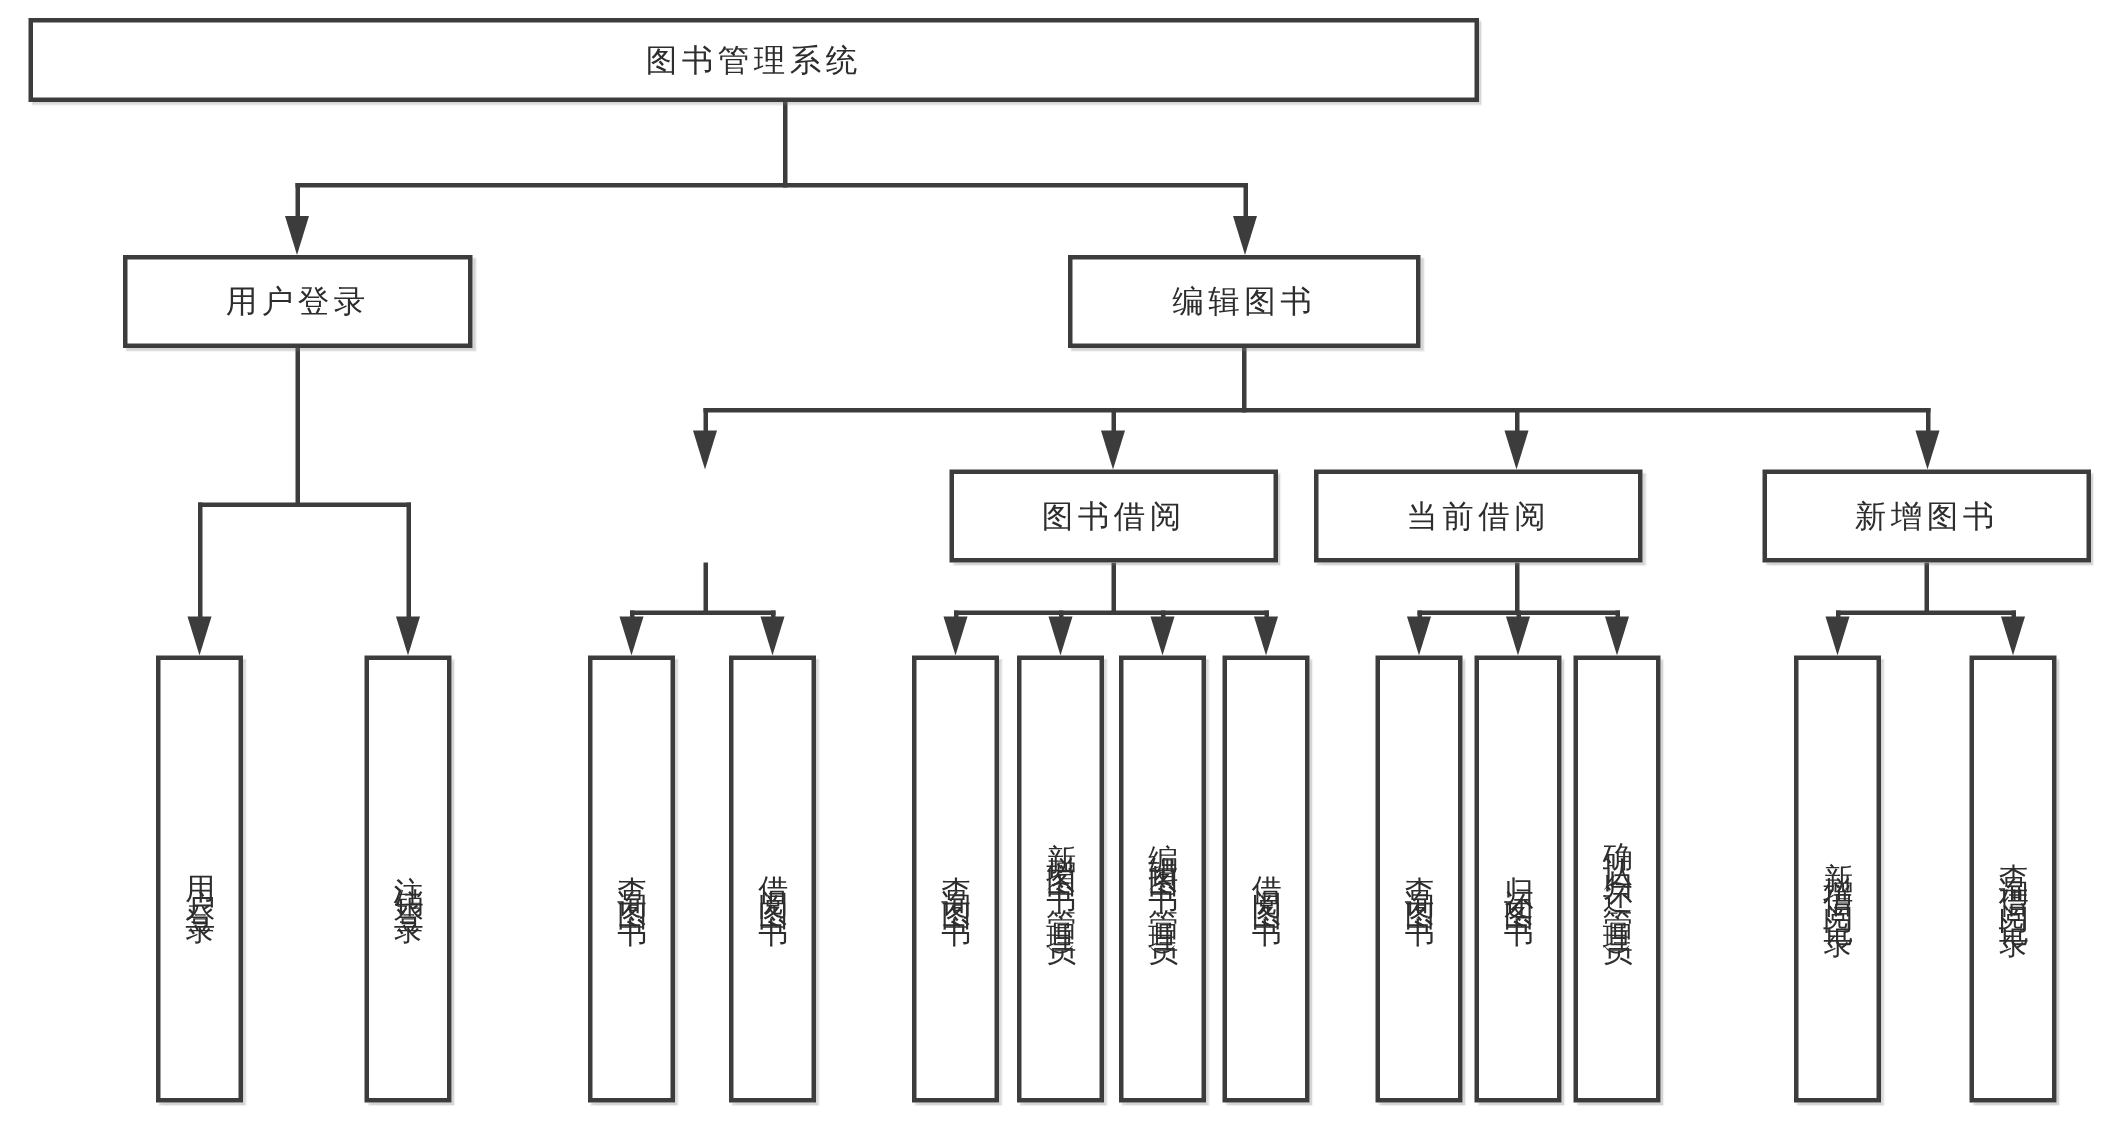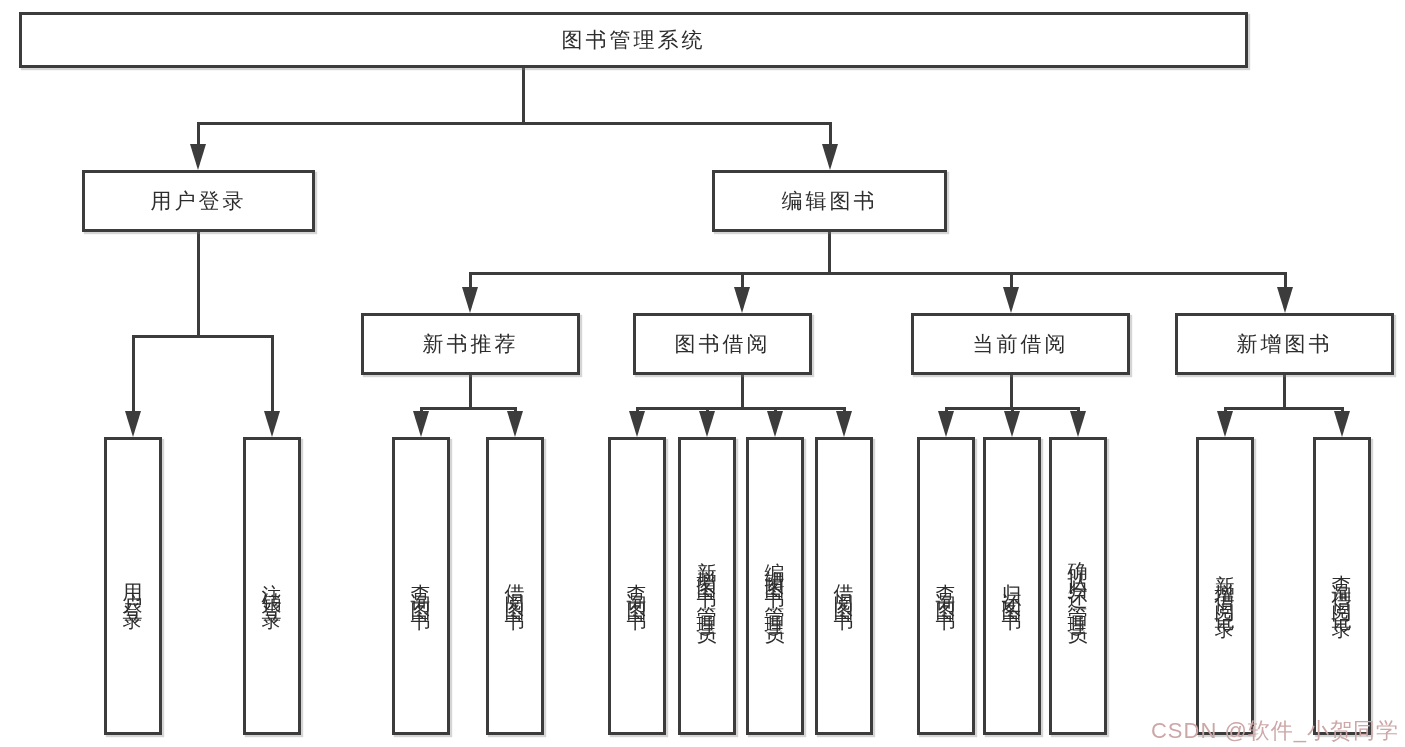--- a/index.html
+++ b/index.html
@@ -64,38 +64,35 @@
     letter-spacing: 1px;
     color: #cda7a7;
     z-index: 5;
   }
 </style>
 </head>
 <body>
 
 <div id="canvas">
 
-  <div class="hbox" style="left:19px; top:12px; width:1229px; height:56px;">
+  <div class="hbox" style="left:19px; top:12px; width:967px; height:56px;">
     <span>图书管理系统</span>
   </div>
 
   <div class="hbox" style="left:82px; top:170px; width:233px; height:62px;">
     <span>用户登录</span>
   </div>
   <div class="hbox" style="left:712px; top:170px; width:235px; height:62px;">
     <span>编辑图书</span>
   </div>
 
-  <div class="hbox" style="left:361px; top:313px; width:219px; height:62px;">
-    <span>新书推荐</span>
-  </div>
-  <div class="hbox" style="left:633px; top:313px; width:179px; height:62px;">
+  <div class="hbox" style="left:633px; top:313px; width:219px; height:62px;">
     <span>图书借阅</span>
   </div>
-  <div class="hbox" style="left:911px; top:313px; width:219px; height:62px;">
+  <div class="hbox" style="left:876px; top:313px; width:219px; height:62px;">
     <span>当前借阅</span>
   </div>
   <div class="hbox" style="left:1175px; top:313px; width:219px; height:62px;">
     <span>新增图书</span>
   </div>
 
   <div class="vbox" style="left:104px; top:437px;">
     <span>用户登录</span>
   </div>
   <div class="vbox" style="left:243px; top:437px;">
@@ -132,21 +129,20 @@
     <span>确认归还（管理员）</span>
   </div>
 
   <div class="vbox" style="left:1196px; top:437px;">
     <span>新增借阅记录</span>
   </div>
   <div class="vbox" style="left:1313px; top:437px;">
     <span>查询借阅记录</span>
   </div>
 
-  <div class="watermark">CSDN @软件_小贺同学</div>
 
 <div class="cline" style="left: 522px; top: 68px; width: 3px; height: 57px;"></div>
     <div class="cline" style="left: 197px; top: 122px; width: 635px; height: 3px;"></div>
     <div class="cline" style="left: 197px; top: 122px; width: 3px; height: 26px;"></div>
     <div class="arrow" style="left: 190px; top: 144px;"></div>
     <div class="cline" style="left: 829px; top: 122px; width: 3px; height: 26px;"></div>
     <div class="arrow" style="left: 822px; top: 144px;"></div>
     <div class="cline" style="left: 197px; top: 232px; width: 3px; height: 106px;"></div>
     <div class="cline" style="left: 132px; top: 335px; width: 142px; height: 3px;"></div>
     <div class="cline" style="left: 132px; top: 335px; width: 3px; height: 80px;"></div>

